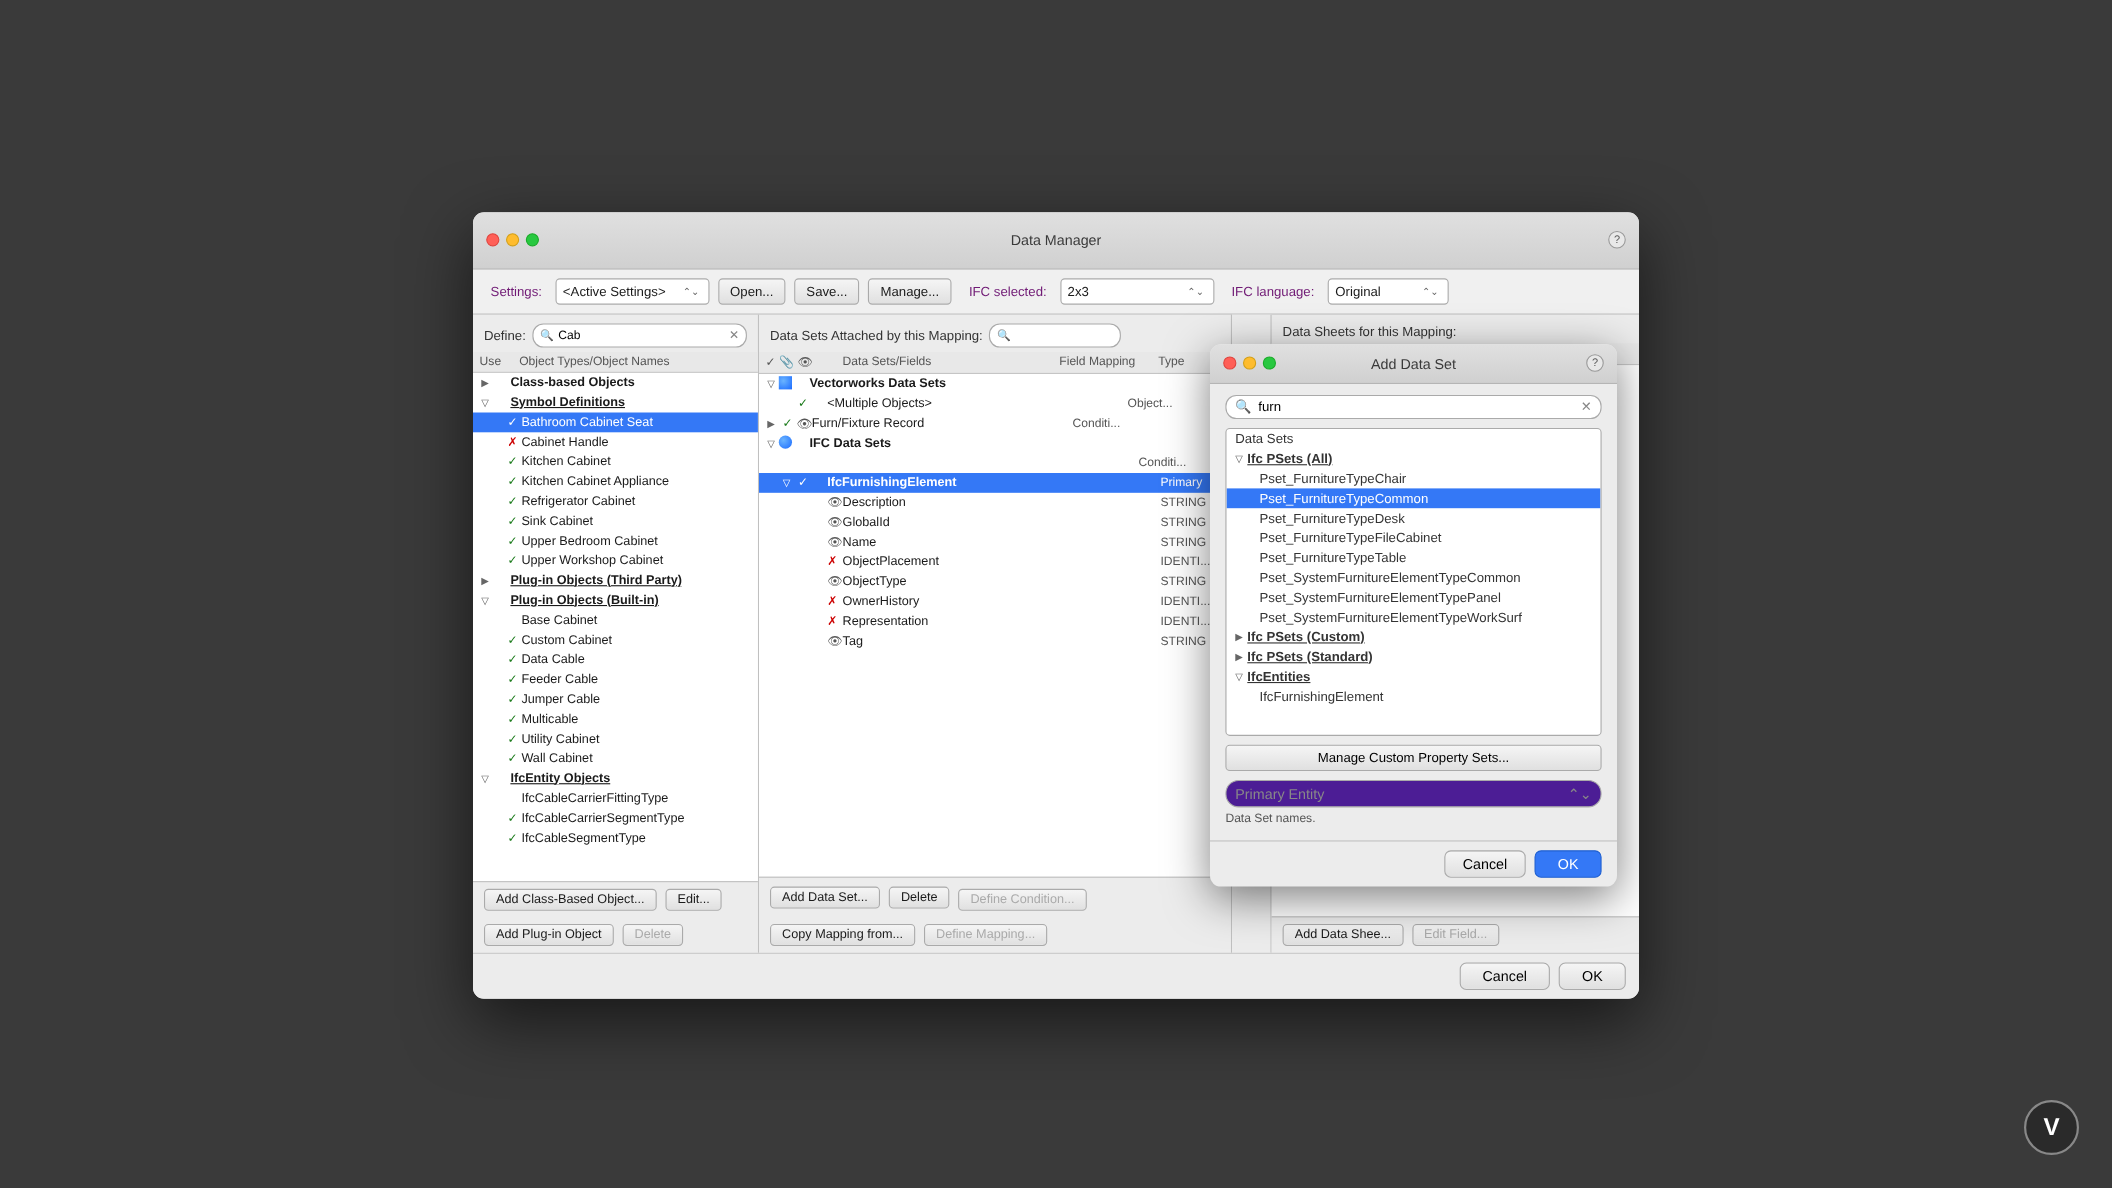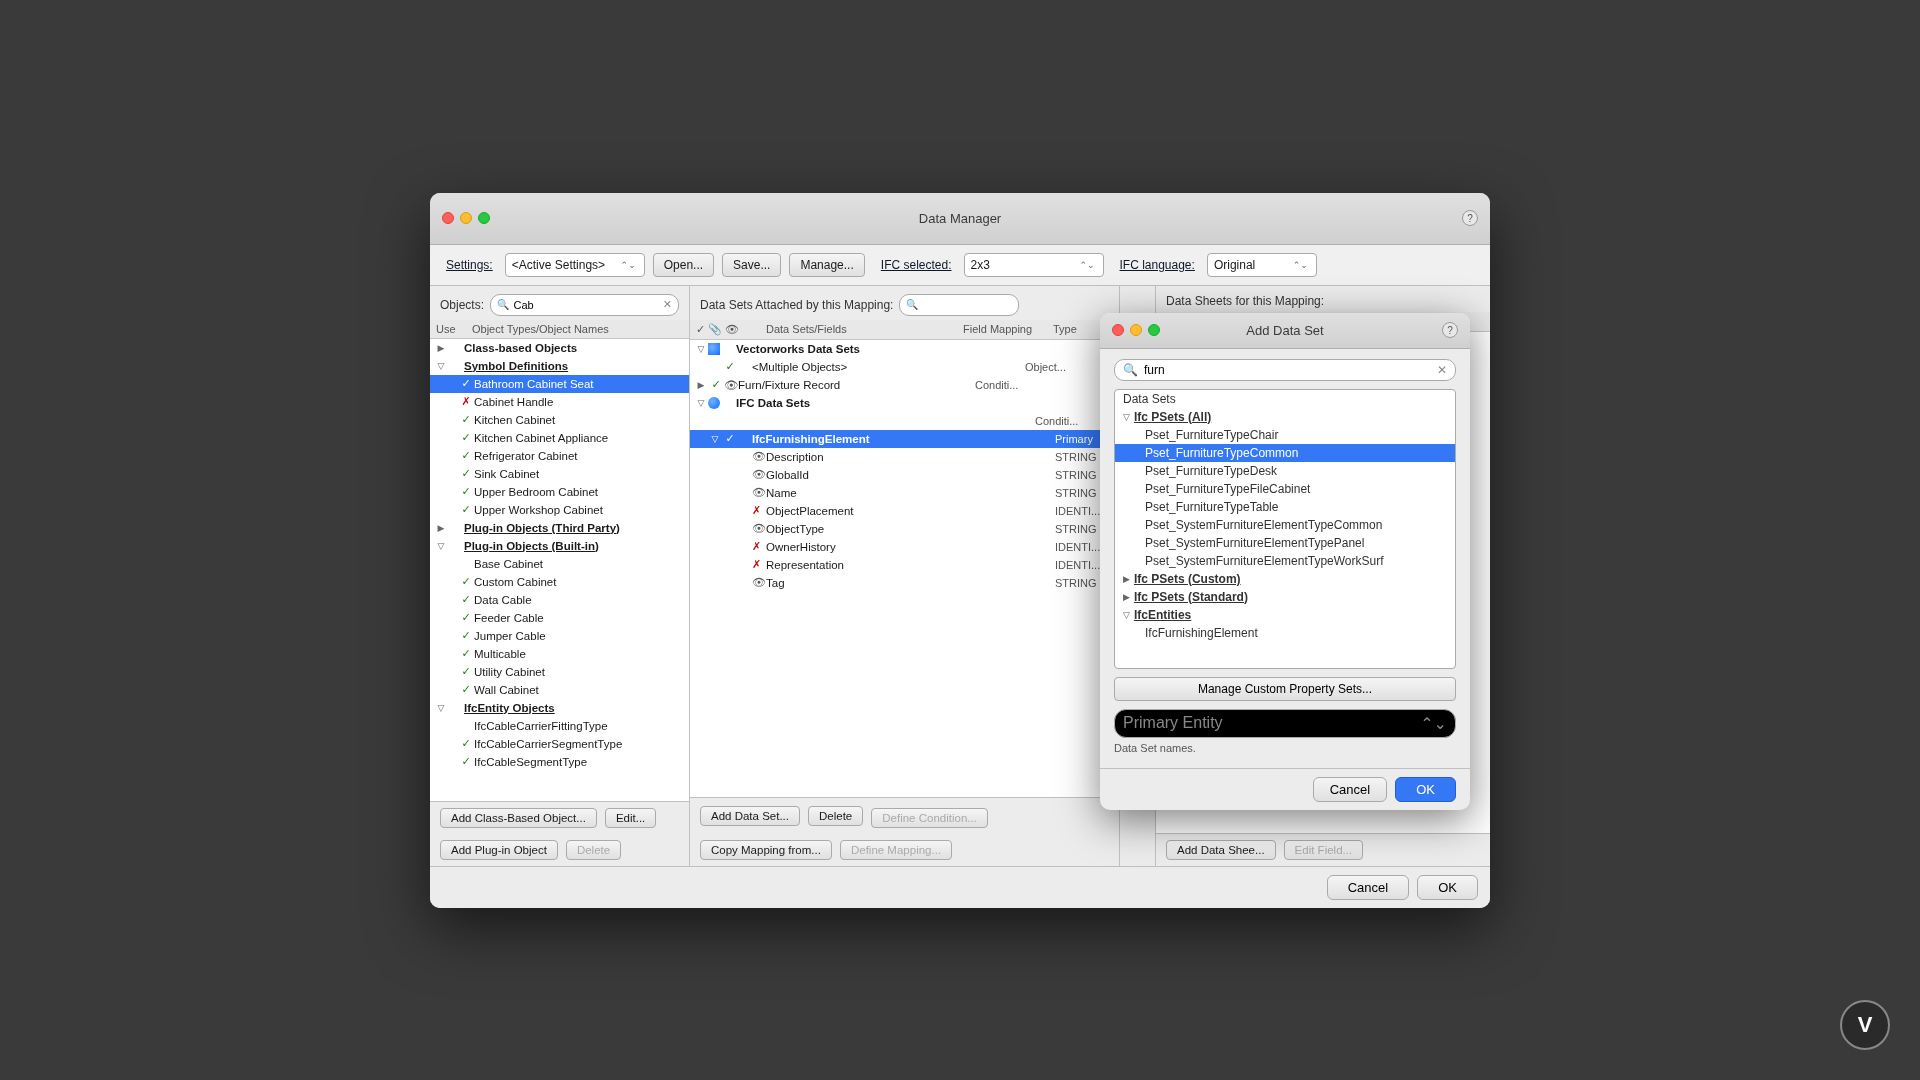--- a/index.html
+++ b/index.html
@@ -61,21 +61,21 @@
       cursor: pointer;
     }
     .toolbar {
       background: #f0f0f0;
       padding: 8px 16px;
       display: flex;
       align-items: center;
       gap: 8px;
       border-bottom: 1px solid #c0c0c0;
     }
-    .toolbar-label { font-size: 12px; color: #0f172a; margin-right: 4px; text-decoration: underline; }
+    .toolbar-label { font-size: 12px; color: #701a75; margin-right: 4px; }
     .select-box {
       background: white;
       border: 1px solid #aaa;
       border-radius: 4px;
       padding: 2px 8px 2px 6px;
       font-size: 12px;
       display: flex; align-items: center; gap: 4px;
       height: 24px;
       min-width: 140px;
     }
@@ -338,25 +338,25 @@
       background: linear-gradient(to bottom, #f5f5f5, #e0e0e0);
       border: 1px solid #aaa;
       border-radius: 4px;
       padding: 4px;
       font-size: 12px;
       cursor: pointer;
       margin: 8px 0;
     }
     .primary-entity-select {
       width: 100%;
-      background: #000000;
+      background: #4c1d95;
       border: 1px solid #aaa;
       border-radius: 12px;
       padding: 4px 8px;
-      font-size: 16px;
+      font-size: 13px;
       display: flex;
       align-items: center;
       justify-content: space-between;
       color: #888;
     }
     .dataset-names-note {
       font-size: 11px;
       color: #555;
       margin: 4px 0;
     }
@@ -435,21 +435,21 @@
     <div class="select-box" style="min-width:110px">
       <span>Original</span>
       <span class="arrow">⌃⌄</span>
     </div>
   </div>
 
   <div class="main-content">
 
     <div class="panel panel-left">
       <div class="panel-header">
-        <span class="objects-label">Objects:</span>
+        <span class="objects-label">Define:</span>
         <div class="search-box">
           <span class="search-icon">🔍</span>
           <input type="text" value="Cab" style="">
           <span class="clear-icon">✕</span>
         </div>
       </div>
       <div class="column-headers">
         <span class="col-use">Use</span>
         <span class="col-name">Object Types/Object Names</span>
       </div>

